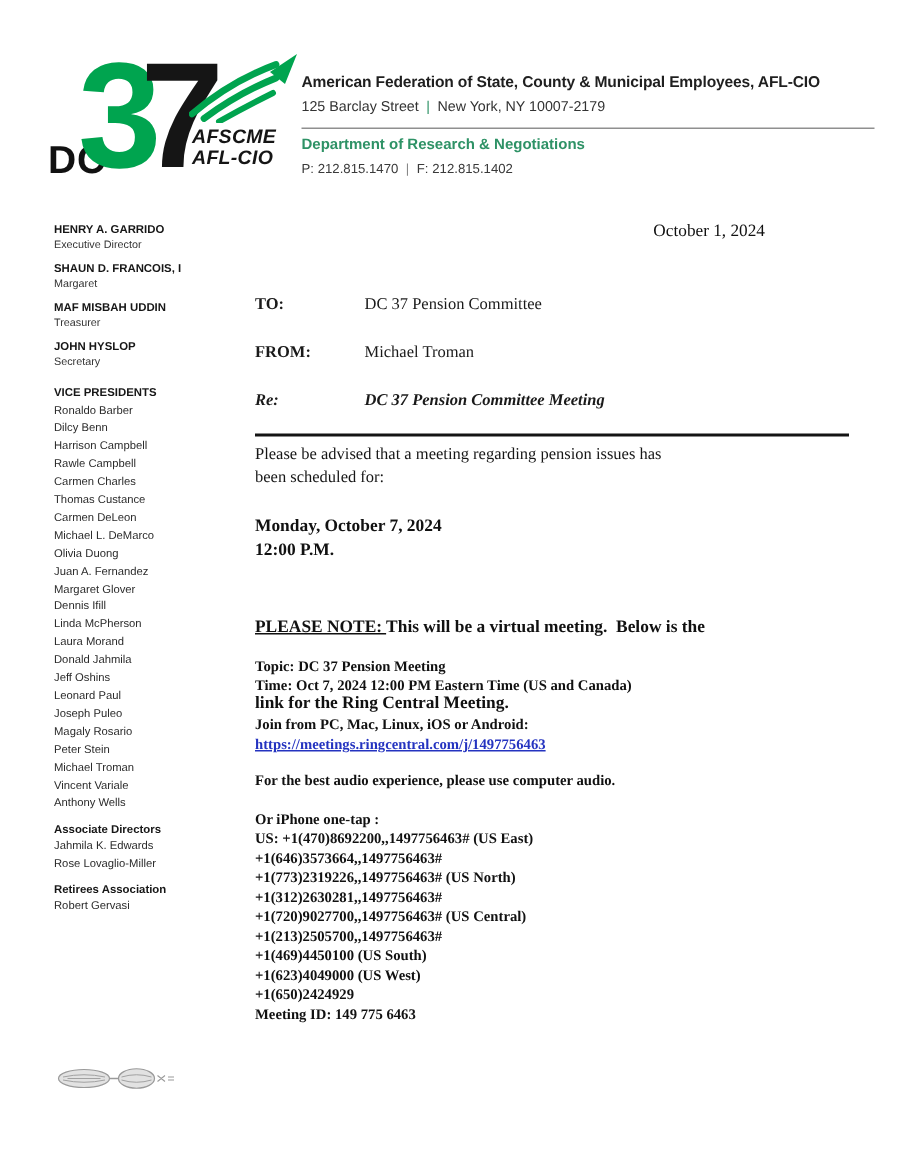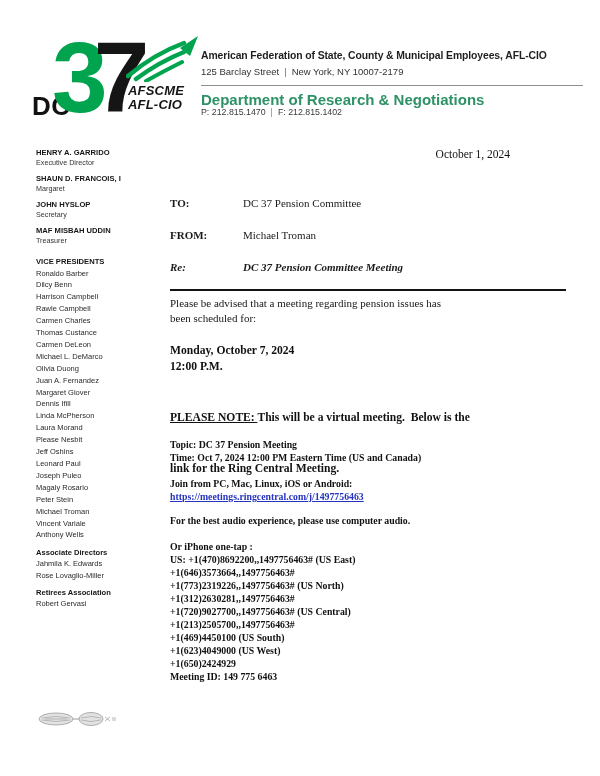--- a/index.html
+++ b/index.html
@@ -19,21 +19,21 @@
   .digit-7 { color:#151515; position:relative; left:-2px; }
   .logo-swoosh { position:absolute; left:96px; top:2px; }
   .logo-afscme { position:absolute; left:98px; top:50px; font-style:italic; font-weight:700;
                  font-size:13px; line-height:1.05; color:#151515; letter-spacing:.2px; }
 
   .org-name { position:absolute; left:201px; top:50px; width:382px;
               font-size:10.4px; font-weight:700; color:#1f1f1f; letter-spacing:-.1px; }
   .addr-line { position:absolute; left:201px; top:66px; font-size:9.5px; color:#333; }
   .addr-sep { color:#2E9266; padding:0 5px; }
   .header-rule { position:absolute; left:201px; top:85px; width:382px; height:1px; background:#8f8f8f; }
-  .dept { position:absolute; left:201px; top:91px; font-size:15px; font-weight:700; color:#2E9266; }
+  .dept { position:absolute; left:201px; top:91px; font-size:10px; font-weight:700; color:#2E9266; }
   .contact-line { position:absolute; left:201px; top:107px; font-size:8.8px; color:#3a3a3a; }
   .contact-sep { color:#888; padding:0 5px; }
 
   
   .sidebar { position:absolute; left:36px; top:148px; width:132px; font-size:7.5px; color:#222; }
   .officer { margin-bottom:7.5px; }
   .officer-name { font-weight:700; font-size:7.6px; line-height:9.5px; color:#161616; }
   .officer-title { font-size:7.2px; line-height:9px; color:#333; }
   .group-label { font-weight:700; font-size:7.6px; color:#161616; }
   .vp-label { margin-top:12px; margin-bottom:2px; }
@@ -103,48 +103,48 @@
           <div class="officer-name">HENRY A. GARRIDO</div>
           <div class="officer-title">Executive Director</div>
         </div>
 
         <div class="officer">
           <div class="officer-name">SHAUN D. FRANCOIS, I</div>
           <div class="officer-title">Margaret</div>
         </div>
 
         <div class="officer">
+          <div class="officer-name">MAF MISBAH UDDIN</div>
+          <div class="officer-title">Treasurer</div>
+        </div>
+
+        <div class="officer">
           <div class="officer-name">JOHN HYSLOP</div>
           <div class="officer-title">Secretary</div>
-        </div>
-
-        <div class="officer">
-          <div class="officer-name">MAF MISBAH UDDIN</div>
-          <div class="officer-title">Treasurer</div>
         </div>
       </div>
 
     <div class="group-label vp-label">VICE PRESIDENTS</div>
     <div class="name-list">
 
     <div>Ronaldo Barber</div>
         <div>Dilcy Benn</div>
         <div>Harrison Campbell</div>
         <div>Rawle Campbell</div>
         <div>Carmen Charles</div>
         <div>Thomas Custance</div>
         <div>Carmen DeLeon</div>
         <div>Michael L. DeMarco</div>
         <div>Olivia Duong</div>
         <div>Juan A. Fernandez</div>
         <div>Margaret Glover</div>
         <div>Dennis Ifill</div>
         <div>Linda McPherson</div>
         <div>Laura Morand</div>
-        <div>Please Nesbit</div>
+        <div>Donald Jahmila</div>
         <div>Jeff Oshins</div>
         <div>Leonard Paul</div>
         <div>Joseph Puleo</div>
         <div>Magaly Rosario</div>
         <div>Peter Stein</div>
         <div>Michael Troman</div>
         <div>Vincent Variale</div>
         <div>Anthony Wells</div>
       </div>
 

